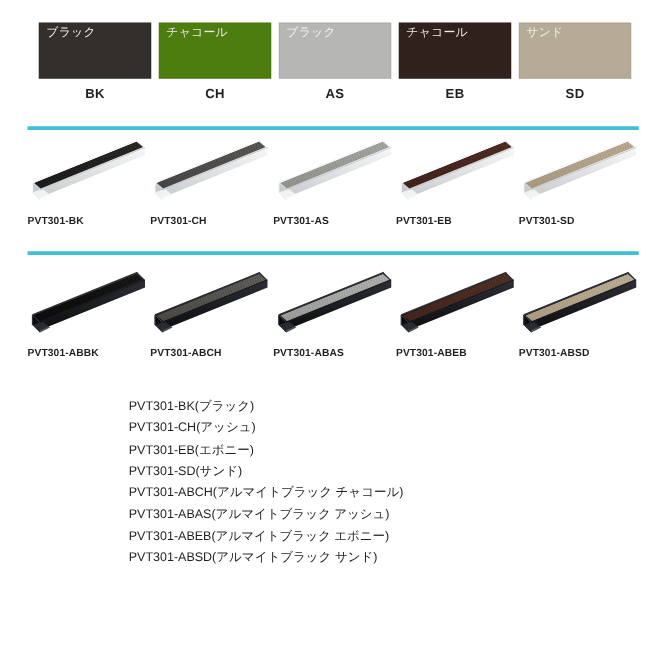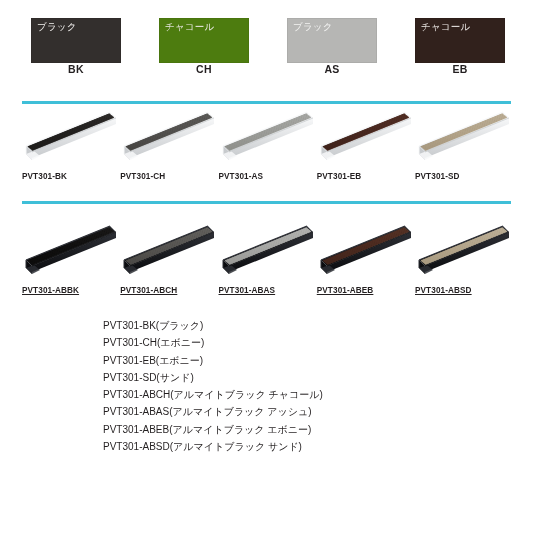--- a/index.html
+++ b/index.html
@@ -48,20 +48,21 @@
   .swatch-jp {
     position: absolute;
     left: 5px;
     top: 3px;
     font-size: 9.5px;
     letter-spacing: 0.2px;
     line-height: 1.1;
     white-space: nowrap;
   }
   .swatch-code {
+    margin-top: 6px;
     font-size: 10.5px;
     font-weight: 700;
     letter-spacing: 0.3px;
     color: #231f20;
   }
 
   
   .rule {
     position: absolute;
     left: 22px;
@@ -74,21 +75,21 @@
 
   
   .product-row {
     position: absolute;
     left: 22px;
     width: 489px;
     display: flex;
     justify-content: space-between;
   }
   .product-row.row1 { top: 106px; }
-  .product-row.row2 { top: 220px; text-decoration: underline; }
+  .product-row.row2 { top: 212px; }
 
   .product-cell {
     width: 96px;
     display: flex;
     flex-direction: column;
     align-items: flex-start;
   }
   .product-art {
     width: 96px;
     height: 62px;
@@ -144,20 +145,26 @@
         <div class="swatch-chip" style="background: rgb(182, 182, 180);">
           <span class="swatch-jp" style="color: rgb(243, 243, 242);">ブラック</span>
         </div>
         <div class="swatch-code">AS</div>
       </div>
       <div class="swatch-cell">
         <div class="swatch-chip" style="background: rgb(49, 33, 28);">
           <span class="swatch-jp" style="color: rgb(240, 236, 233);">チャコール</span>
         </div>
         <div class="swatch-code">EB</div>
+      </div>
+      <div class="swatch-cell">
+        <div class="swatch-chip" style="background: rgb(182, 171, 151);">
+          <span class="swatch-jp" style="color: rgb(242, 239, 233);">サンド</span>
+        </div>
+        <div class="swatch-code">SD</div>
       </div>
     </div>
 
   <div class="rule r1"></div>
 
   <div class="product-row row1" id="product-row-0">
       <div class="product-cell">
         <div class="product-art">
           <svg viewBox="0 0 96 62">
             <defs>
@@ -559,21 +566,21 @@
             <line x1="94" y1="12" x2="10" y2="46" stroke="#0b0c0f" stroke-width="0.8" opacity="0.9"></line>
             <line x1="4" y1="40" x2="4" y2="48" stroke="#2d2f35" stroke-width="1"></line>
           </svg>
         </div>
         <div class="product-code">PVT301-ABSD</div>
       </div>
     </div>
 
   <div class="name-list" id="name-list">
       <div>PVT301-BK(ブラック)</div>
-      <div>PVT301-CH(エボニー)</div>
+      <div>PVT301-CH(アッシュ)</div>
       <div>PVT301-EB(エボニー)</div>
       <div>PVT301-SD(サンド)</div>
       <div>PVT301-ABCH(アルマイトブラック チャコール)</div>
       <div>PVT301-ABAS(アルマイトブラック アッシュ)</div>
       <div>PVT301-ABEB(アルマイトブラック エボニー)</div>
       <div>PVT301-ABSD(アルマイトブラック サンド)</div>
     </div>
 
 </div>
 

